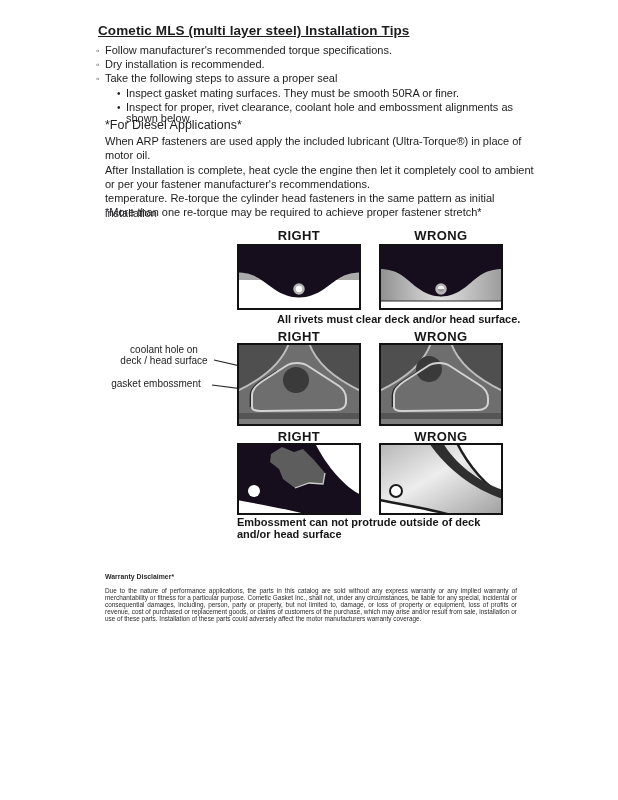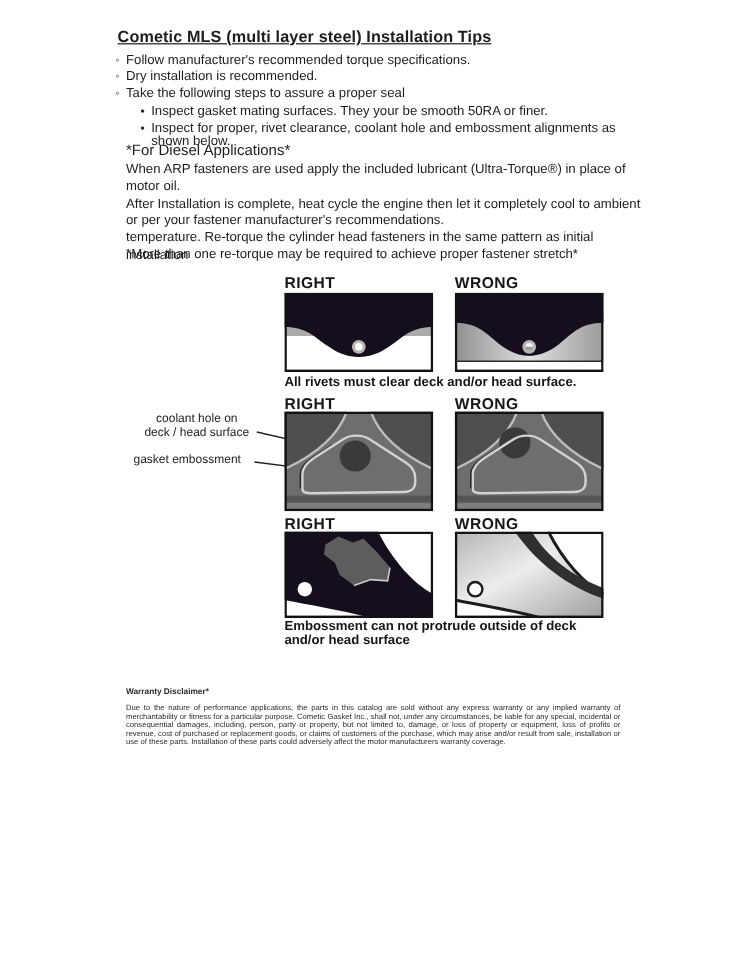--- a/index.html
+++ b/index.html
@@ -29,36 +29,36 @@
   .b-item.sub { padding-left: 21px; }
   .b-item.sub .marker { width: 9px; flex: 0 0 9px; }
 
   .diesel-heading { left: 105px; top: 118px; font-size: 12.5px; font-weight: normal; }
   .para { left: 105px; width: 440px; font-size: 11px; line-height: 14.2px; }
   .p1 { top: 134px; }
   .p2 { top: 163px; }
   .note { left: 105px; top: 206px; font-size: 11px; }
 
   .fig-heads { display: flex; gap: 18px; left: 237px; width: 266px; }
-  .fig-head { width: 124px; text-align: left; font-size: 13px; font-weight: 600; letter-spacing: 0.4px; color: #161616; }
+  .fig-head { width: 124px; text-align: center; font-size: 13px; font-weight: 600; letter-spacing: 0.4px; color: #161616; }
   .heads-r1 { top: 228px; }
   .heads-r2 { top: 329px; }
   .heads-r3 { top: 429px; }
 
   .fig-box { display: block; }
   .box-r1a { left: 237px; top: 244px; }
   .box-r1b { left: 379px; top: 244px; }
   .box-r2a { left: 237px; top: 343px; }
   .box-r2b { left: 379px; top: 343px; }
   .box-r3a { left: 237px; top: 443px; }
   .box-r3b { left: 379px; top: 443px; }
   .fig-box svg { display: block; }
 
   .fig-cap { left: 237px; font-size: 11px; font-weight: bold; color: #161616; }
-  .cap-r1 { top: 313px; }
+  .cap-r1 { top: 313px; margin-left: 40px; }
   .cap-r2 { top: 428px; }
   .cap-r3 { top: 517px; line-height: 11.8px; }
 
   .callout { width: 96px; text-align: center; font-size: 10px; line-height: 11px; color: #222; }
   .co-coolant { left: 116px; top: 344px; }
   .co-emboss { left: 100px; top: 378px; width: 112px; }
   .pointer-lines { left: 205px; top: 350px; }
 
   .disclaimer { left: 105px; top: 573px; width: 412px; color: #2a2a2a; }
   .disc-heading { font-size: 6.9px; font-weight: bold; margin-bottom: 7px; }
@@ -82,21 +82,21 @@
     <div class="b-item">
       <span class="marker">◦</span>
       <span>Dry installation is recommended.</span>
     </div>
     <div class="b-item">
       <span class="marker">◦</span>
       <span>Take the following steps to assure a proper seal</span>
     </div>
     <div class="b-item sub">
       <span class="marker">•</span>
-      <span>Inspect gasket mating surfaces.  They your be smooth 50RA or finer.</span>
+      <span>Inspect gasket mating surfaces.  They must be smooth 50RA or finer.</span>
     </div>
     <div class="b-item sub">
       <span class="marker">•</span>
       <span>Inspect for proper, rivet clearance, coolant hole and embossment alignments as shown below.</span>
     </div>
   </div>
 
   <div class="abs diesel-heading">*For Diesel Applications*</div>
 
   <div class="abs para p1">

